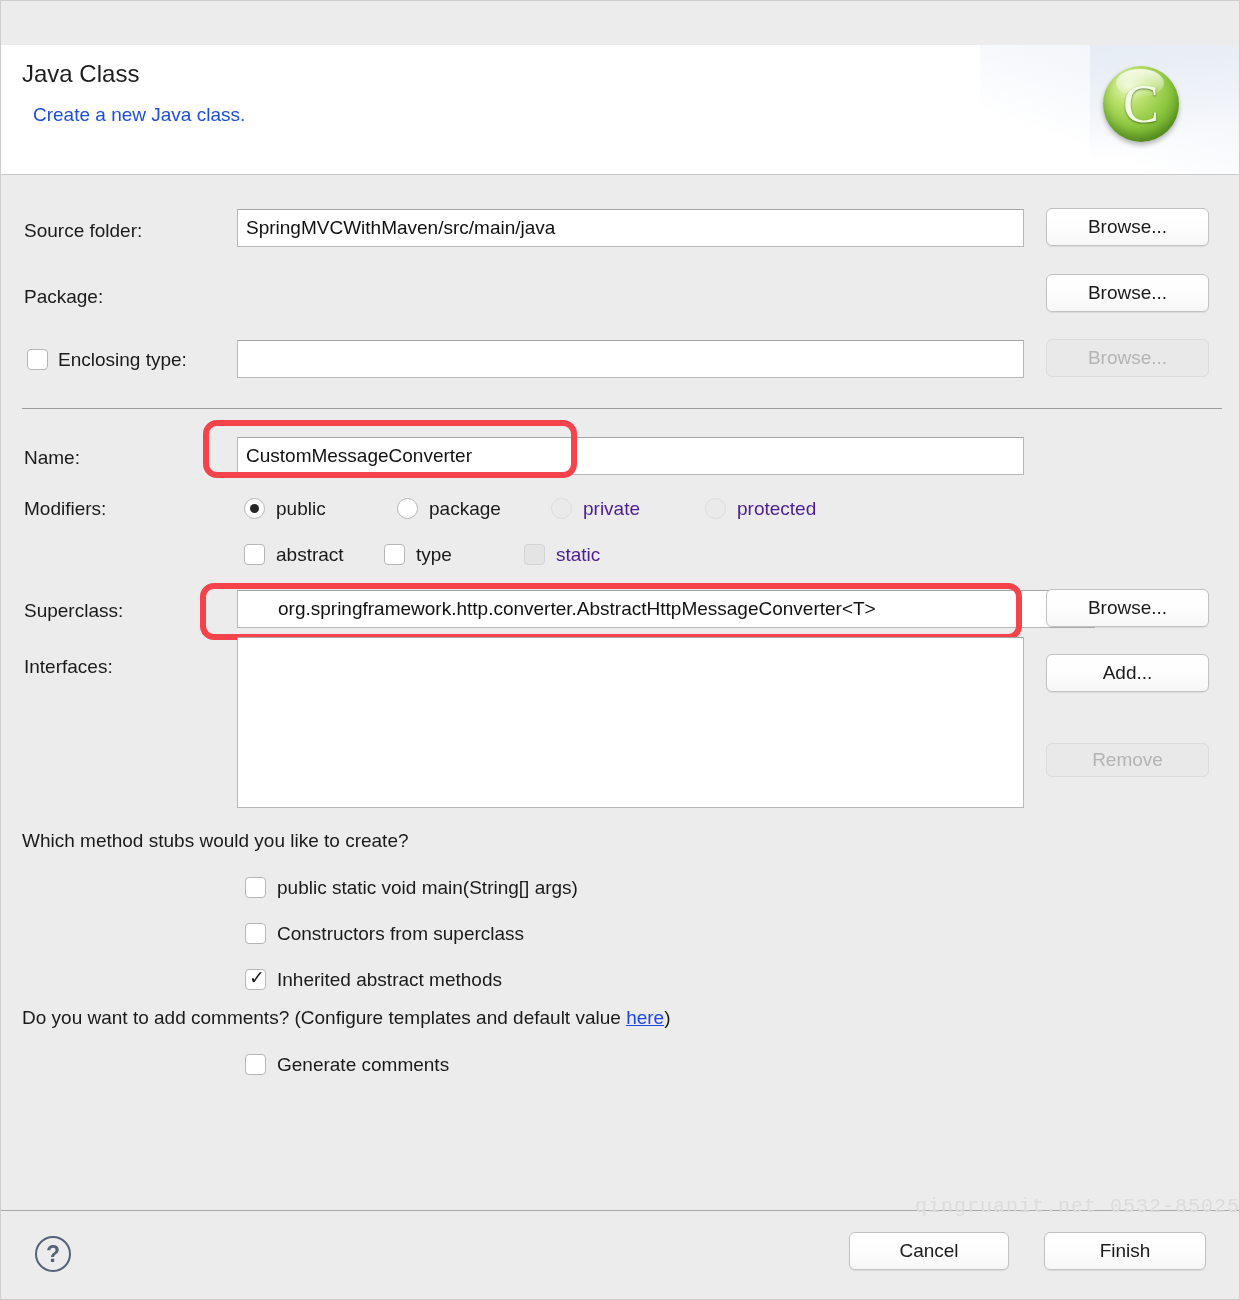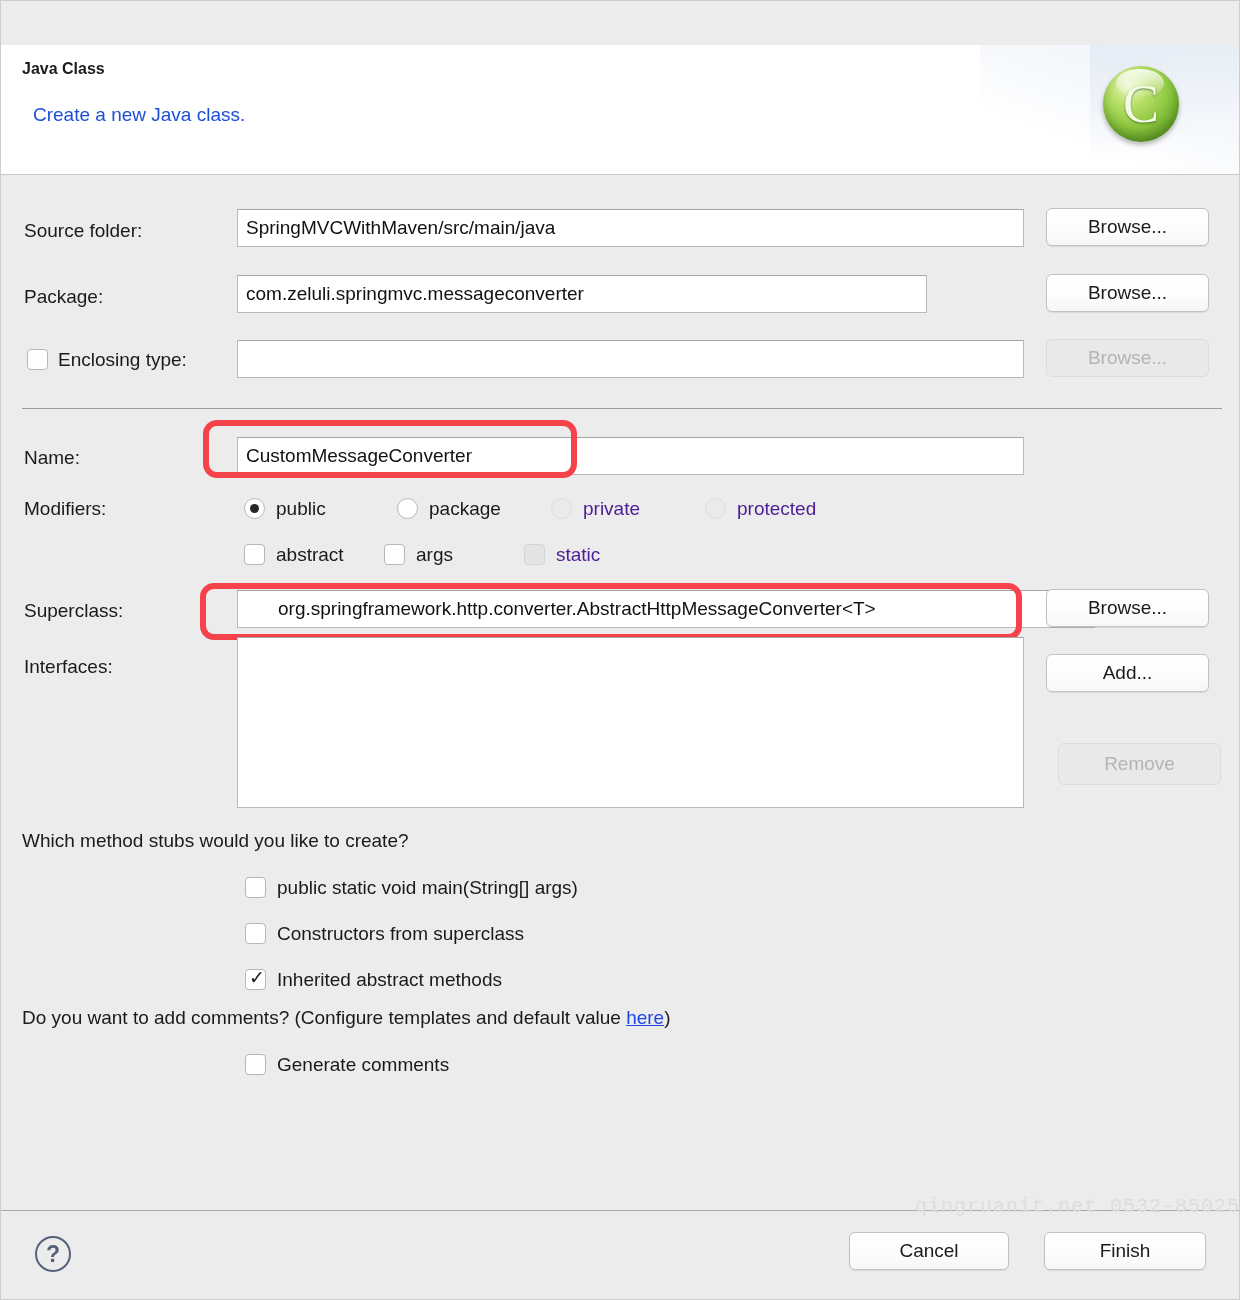--- a/index.html
+++ b/index.html
@@ -76,22 +76,22 @@
   .header-sheen2 {
     position: absolute;
     right: 0; top: 0;
     width: 150px;
     height: 130px;
     background: linear-gradient(165deg, #e6ecf5 0%, rgba(255,255,255,0) 70%);
   }
   .header-title {
     position: absolute;
     left: 22px; top: 15px;
-    font-size: 16px;
-    font-weight: bold;
+    font-size: 24px;
+    font-weight: normal;
     color: #1d1d1d;
   }
   .header-sub {
     position: absolute;
     left: 33px; top: 59px;
     font-size: 19px;
     color: #1d4ed8;
   }
   .header-icon {
     position: absolute;
@@ -322,21 +322,20 @@
     </div>
   </div>
 
   <div class="body">
 
     <div class="row-label" style="left:24px; top:45px;">Source folder:</div>
     <div class="textfield" style="left:237px; top:34px; width:787px; height:38px;">SpringMVCWithMaven/src/main/java</div>
     <div class="btn" style="left:1046px; top:33px; width:163px; height:38px;">Browse...</div>
 
     <div class="row-label" style="left:24px; top:111px;">Package:</div>
-    <div class="textfield" style="left:237px; top:100px; width:690px; height:38px;">com.zeluli.springmvc.messageconverter</div>
     <div class="btn" style="left:1046px; top:99px; width:163px; height:38px;">Browse...</div>
 
     <div class="cb" style="left:27px; top:174px;"></div>
     <div class="row-label" style="left:58px; top:174px;">Enclosing type:</div>
     <div class="textfield" style="left:237px; top:165px; width:787px; height:38px;"></div>
     <div class="btn disabled" style="left:1046px; top:164px; width:163px; height:38px;">Browse...</div>
 
     <div class="separator" style="left:22px; top:233px; width:1200px;"></div>
 
     <div class="row-label" style="left:24px; top:272px;">Name:</div>
@@ -356,34 +355,34 @@
     <div class="radio disabled" style="left:551px; top:323px;"></div>
     <div class="opt-label dim" style="left:583px; top:323px;">private</div>
 
     <div class="radio disabled" style="left:705px; top:323px;"></div>
     <div class="opt-label dim" style="left:737px; top:323px;">protected</div>
 
     <div class="cb" style="left:244px; top:369px;"></div>
     <div class="opt-label" style="left:276px; top:369px;">abstract</div>
 
     <div class="cb" style="left:384px; top:369px;"></div>
-    <div class="opt-label" style="left:416px; top:369px;">args</div>
+    <div class="opt-label" style="left:416px; top:369px;">type</div>
 
     <div class="cb disabled" style="left:524px; top:369px;"></div>
     <div class="opt-label dim" style="left:556px; top:369px;">static</div>
 
     <div class="row-label" style="left:24px; top:425px;">Superclass:</div>
     <div class="textfield" style="left:237px; top:415px; width:858px; height:38px;padding-left:40px;">org.springframework.http.converter.AbstractHttpMessageConverter&lt;T&gt;</div>
     <div class="btn" style="left:1046px; top:414px; width:163px; height:38px;">Browse...</div>
     <div class="redbox" style="left:200px; top:408px; width:822px; height:57px;"></div>
 
     <div class="row-label" style="left:24px; top:481px;">Interfaces:</div>
     <div class="listbox" style="left:237px; top:462px; width:787px; height:171px;"></div>
     <div class="btn" style="left:1046px; top:479px; width:163px; height:38px;">Add...</div>
-    <div class="btn disabled" style="left:1046px; top:568px; width:163px; height:42px;margin-left:12px;">Remove</div>
+    <div class="btn disabled" style="left:1046px; top:568px; width:163px; height:34px;">Remove</div>
 
     <div class="qtext" style="left:22px; top:655px;">Which method stubs would you like to create?</div>
 
     <div class="cb" style="left:245px; top:702px;"></div>
     <div class="opt-label" style="left:277px; top:702px;">public static void main(String[] args)</div>
 
     <div class="cb" style="left:245px; top:748px;"></div>
     <div class="opt-label" style="left:277px; top:748px;">Constructors from superclass</div>
 
     <div class="cb" style="left:245px; top:794px;">

